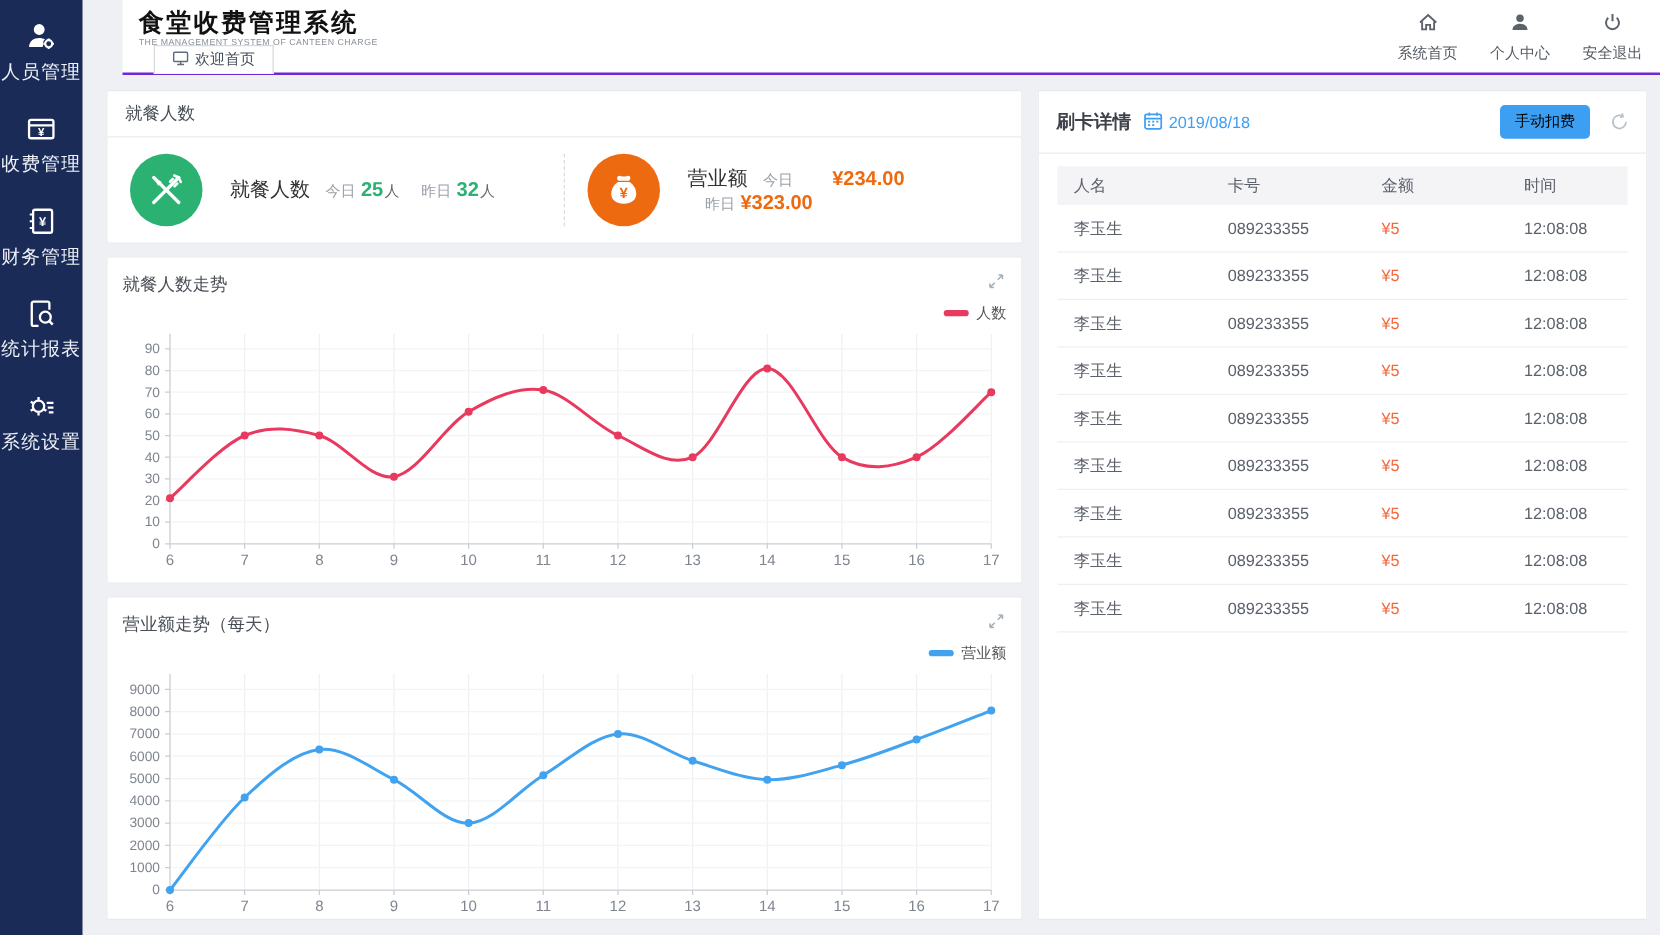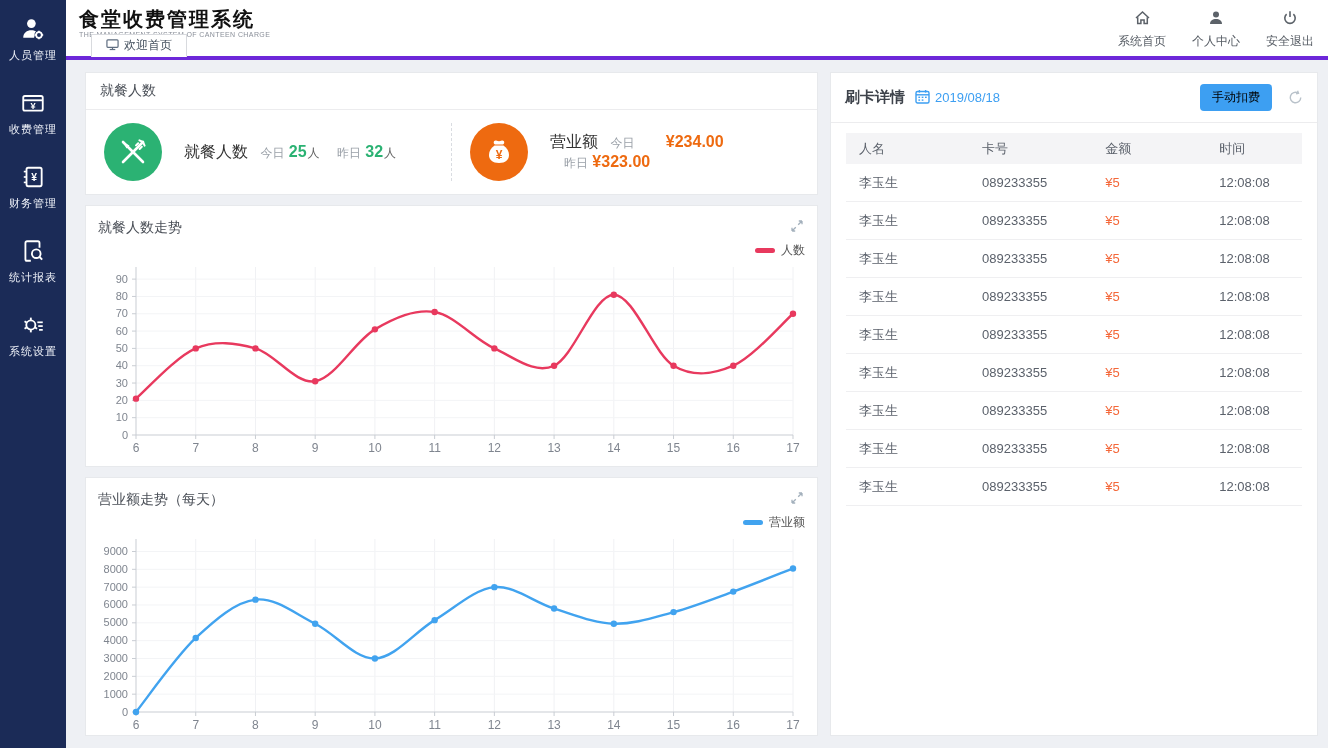--- a/index.html
+++ b/index.html
@@ -4,25 +4,25 @@
 <style>
   * { margin:0; padding:0; box-sizing:border-box; }
   html,body { width:1328px; height:748px; overflow:hidden; }
   body { font-family:"Liberation Sans","DejaVu Sans",sans-serif; background:#eef0f4; }
   .app { display:flex; width:1328px; height:748px; }
 
   
   .sidebar { width:66px; background:#1b2b57; flex:0 0 66px; display:flex; flex-direction:column; align-items:center; padding-top:16px; }
   .side-item { width:100%; height:74px; display:flex; flex-direction:column; align-items:center; justify-content:flex-start; cursor:pointer; color:#eef1f8; }
   .side-item svg { display:block; margin-bottom:6px; }
-  .side-label { font-size:11px; letter-spacing:1px; }
+  .side-label { font-size:15px; letter-spacing:1px; }
 
   
   .main { flex:1; display:flex; flex-direction:column; min-width:0; }
-  .topbar { height:60px; background:#ffffff; border-bottom:4px solid #6d28d9; position:relative; flex:0 0 60px; }
+  .topbar { height:60px; background:#ffffff; border-bottom:2px solid #6d28d9; position:relative; flex:0 0 60px;margin-left:32px; }
   .brand { position:absolute; left:13px; top:8px; }
   .brand-title { font-size:20px; font-weight:bold; color:#111; letter-spacing:2px; line-height:22px; }
   .brand-sub { font-size:7px; color:#8a8f99; letter-spacing:.4px; margin-top:1px; }
   .welcome-tab { position:absolute; left:25px; bottom:-1px; height:23px; padding:0 14px; background:#fff; border:1px solid #d8dade; border-bottom:1px solid #fff; display:flex; align-items:center; gap:5px; font-size:12px; color:#44505e; cursor:pointer; }
   .topnav { position:absolute; right:14px; top:10px; display:flex; gap:26px; }
   .topnav-item { display:flex; flex-direction:column; align-items:center; gap:3px; cursor:pointer; }
   .topnav-item .tn-label { font-size:12px; color:#555b63; }
 
   .content { flex:1; display:flex; padding:12px 10px 12px 19px; gap:12px; min-height:0; }
   .left-col { flex:1; display:flex; flex-direction:column; gap:10px; min-width:0; }

